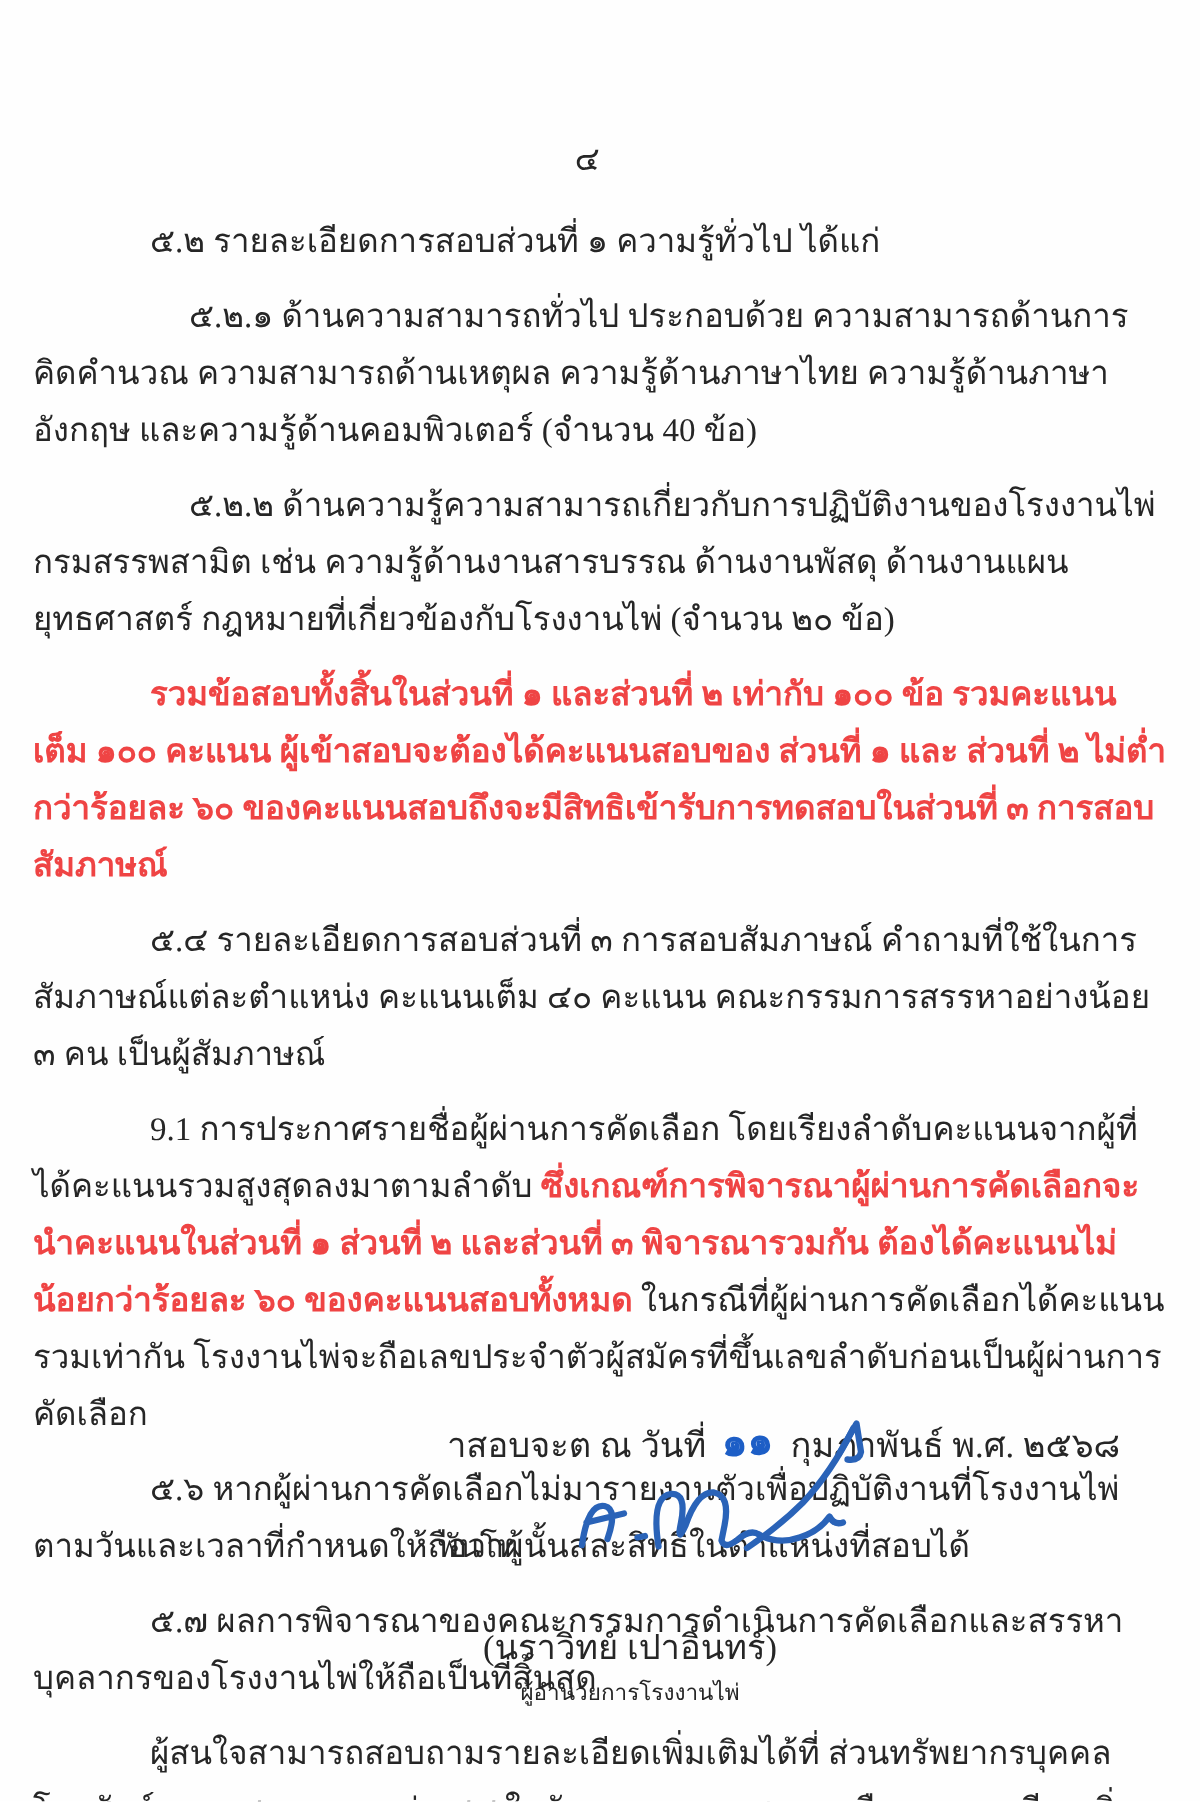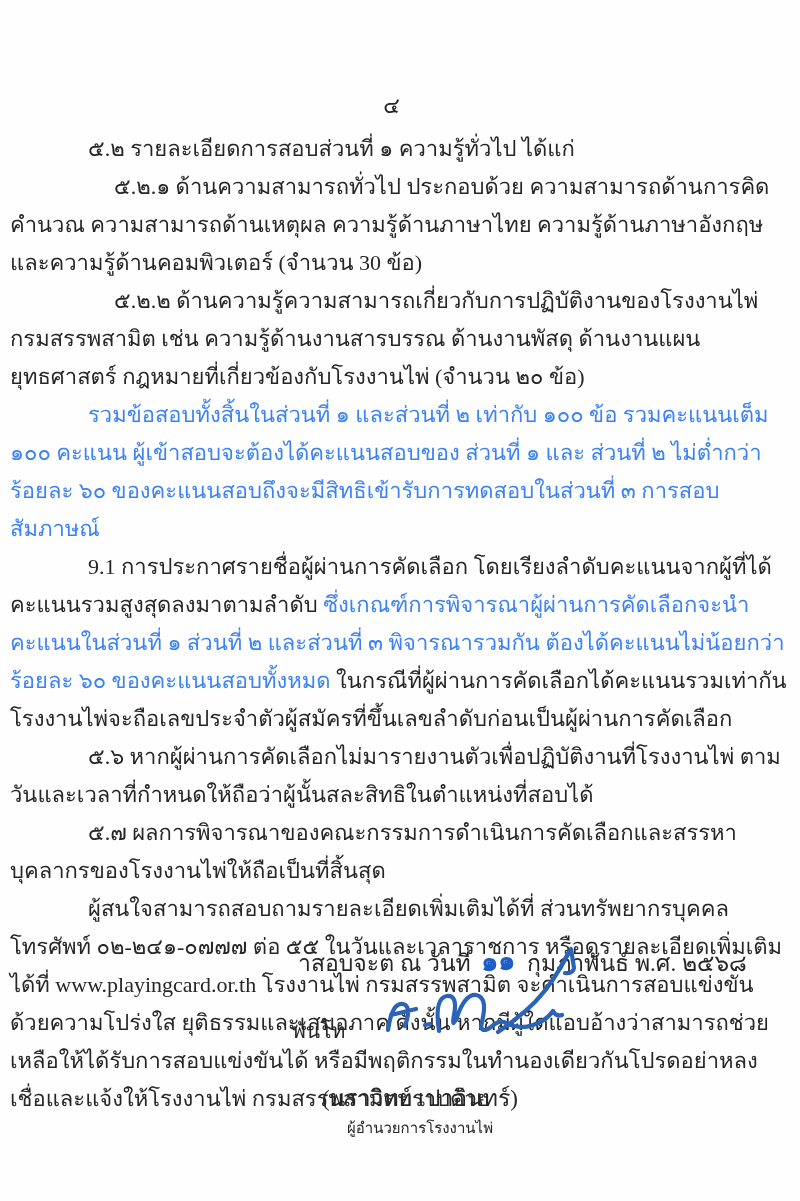--- a/index.html
+++ b/index.html
@@ -23,23 +23,23 @@
   }
   .body-text {
     position: absolute;
     top: 130px;
     left: 10px;
     width: 782px;
     font-size: 22px;
     line-height: 38px;
     text-align: left;
   }
-  .para { margin: 0; text-indent: 78px; }
+  .para { margin: 12px; text-indent: 78px; }
   .para.indent2 { text-indent: 104px; }
-  .bold { font-weight: normal; color: #3b82f6; }
+  .bold { font-weight: bold; color: #ef4444; }
   .closing {
     position: absolute;
     top: 930px;
     left: 0;
     width: 800px;
     height: 271px;
   }
   .date-line {
     position: absolute;
     left: 298px;
@@ -88,23 +88,24 @@
 </style>
 </head>
 <body>
 
 <div class="page">
 
   <div class="page-number">๔</div>
 
   <div class="body-text">
     <p class="para">๕.๒ รายละเอียดการสอบส่วนที่ ๑ ความรู้ทั่วไป ได้แก่</p>
-    <p class="para indent2">๕.๒.๑ ด้านความสามารถทั่วไป ประกอบด้วย ความสามารถด้านการคิดคำนวณ ความสามารถด้านเหตุผล ความรู้ด้านภาษาไทย ความรู้ด้านภาษาอังกฤษ และความรู้ด้านคอมพิวเตอร์ (จำนวน 30 ข้อ)</p>
+    <p class="para indent2">๕.๒.๑ ด้านความสามารถทั่วไป ประกอบด้วย ความสามารถด้านการคิดคำนวณ ความสามารถด้านเหตุผล ความรู้ด้านภาษาไทย ความรู้ด้านภาษาอังกฤษ และความรู้ด้านคอมพิวเตอร์ (จำนวน 40 ข้อ)</p>
     <p class="para indent2">๕.๒.๒ ด้านความรู้ความสามารถเกี่ยวกับการปฏิบัติงานของโรงงานไพ่ กรมสรรพสามิต เช่น ความรู้ด้านงานสารบรรณ ด้านงานพัสดุ ด้านงานแผนยุทธศาสตร์ กฎหมายที่เกี่ยวข้องกับโรงงานไพ่ (จำนวน ๒๐ ข้อ)</p>
     <p class="para bold">รวมข้อสอบทั้งสิ้นในส่วนที่ ๑ และส่วนที่ ๒ เท่ากับ ๑๐๐ ข้อ รวมคะแนนเต็ม ๑๐๐ คะแนน ผู้เข้าสอบจะต้องได้คะแนนสอบของ ส่วนที่ ๑ และ ส่วนที่ ๒ ไม่ต่ำกว่าร้อยละ ๖๐ ของคะแนนสอบถึงจะมีสิทธิเข้ารับการทดสอบในส่วนที่ ๓ การสอบสัมภาษณ์</p>
+    <p class="para">๕.๔ รายละเอียดการสอบส่วนที่ ๓ การสอบสัมภาษณ์ คำถามที่ใช้ในการสัมภาษณ์แต่ละตำแหน่ง คะแนนเต็ม ๔๐ คะแนน คณะกรรมการสรรหาอย่างน้อย ๓ คน เป็นผู้สัมภาษณ์</p>
     <p class="para">
       <span>9.1 การประกาศรายชื่อผู้ผ่านการคัดเลือก โดยเรียงลำดับคะแนนจากผู้ที่ได้คะแนนรวมสูงสุดลงมาตามลำดับ </span>
       <span class="bold">ซึ่งเกณฑ์การพิจารณาผู้ผ่านการคัดเลือกจะนำคะแนนในส่วนที่ ๑ ส่วนที่ ๒ และส่วนที่ ๓ พิจารณารวมกัน ต้องได้คะแนนไม่น้อยกว่าร้อยละ ๖๐ ของคะแนนสอบทั้งหมด</span>
       <span> ในกรณีที่ผู้ผ่านการคัดเลือกได้คะแนนรวมเท่ากัน โรงงานไพ่จะถือเลขประจำตัวผู้สมัครที่ขึ้นเลขลำดับก่อนเป็นผู้ผ่านการคัดเลือก</span>
     </p>
     <p class="para">๕.๖ หากผู้ผ่านการคัดเลือกไม่มารายงานตัวเพื่อปฏิบัติงานที่โรงงานไพ่ ตามวันและเวลาที่กำหนดให้ถือว่าผู้นั้นสละสิทธิในตำแหน่งที่สอบได้</p>
     <p class="para">๕.๗ ผลการพิจารณาของคณะกรรมการดำเนินการคัดเลือกและสรรหาบุคลากรของโรงงานไพ่ให้ถือเป็นที่สิ้นสุด</p>
     <p class="para">ผู้สนใจสามารถสอบถามรายละเอียดเพิ่มเติมได้ที่ ส่วนทรัพยากรบุคคล โทรศัพท์ ๐๒-๒๔๑-๐๗๗๗ ต่อ ๕๕ ในวันและเวลาราชการ หรือดูรายละเอียดเพิ่มเติมได้ที่ www.playingcard.or.th โรงงานไพ่ กรมสรรพสามิต จะดำเนินการสอบแข่งขันด้วยความโปร่งใส ยุติธรรมและเสมอภาค ดังนั้น หากมีผู้ใดแอบอ้างว่าสามารถช่วยเหลือให้ได้รับการสอบแข่งขันได้ หรือมีพฤติกรรมในทำนองเดียวกันโปรดอย่าหลงเชื่อและแจ้งให้โรงงานไพ่ กรมสรรพสามิตทราบด้วย</p>
   </div>
 

